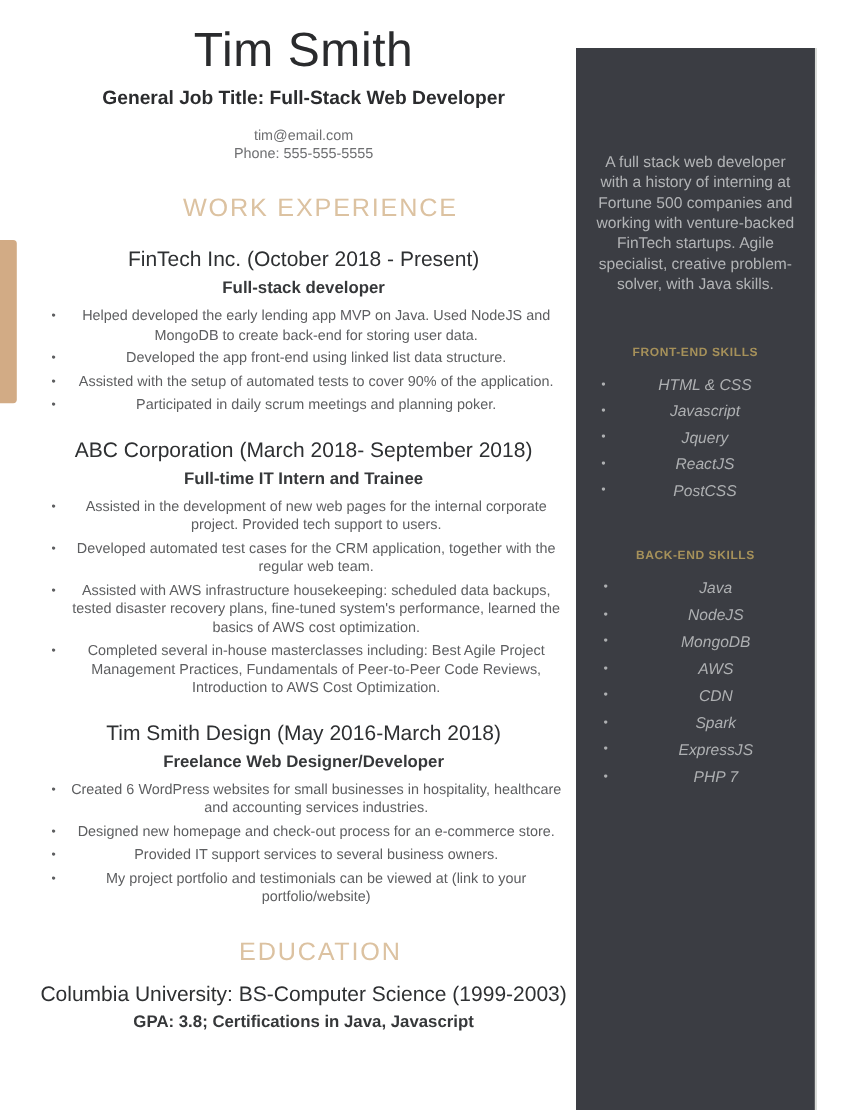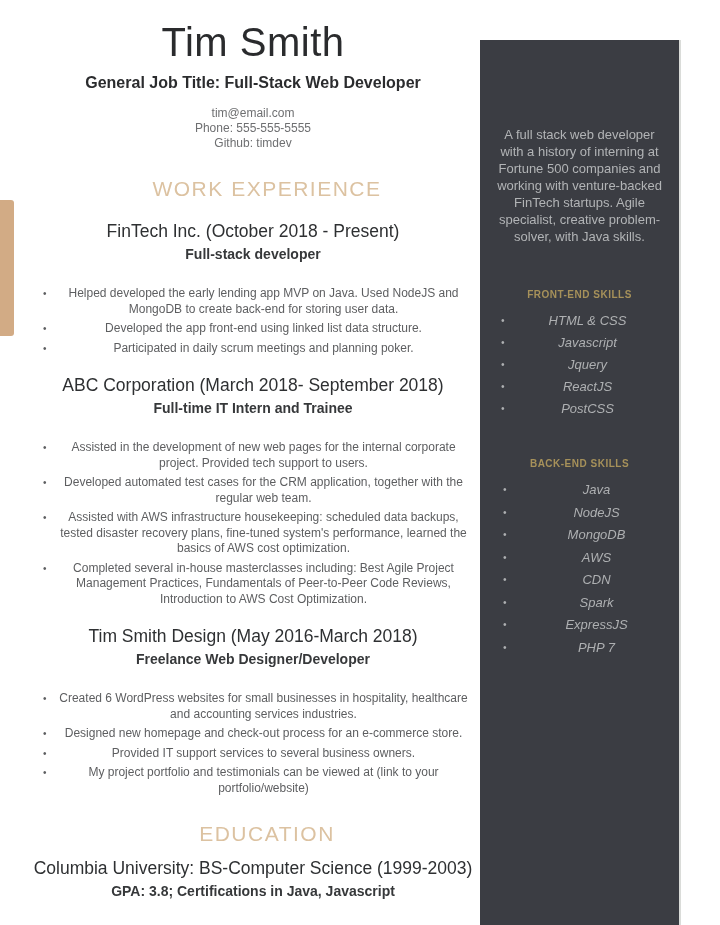--- a/index.html
+++ b/index.html
@@ -66,21 +66,21 @@
     color: #2e3032;
   }
   .job-role {
     margin-top: 3px;
     font-size: 14px;
     font-weight: 700;
     line-height: 18px;
     color: #36383a;
   }
   ul.bullets {
-    margin-top: 23px;
+    margin-top: 8px;
     list-style: none;
     padding-left: 10px;
   }
   ul.bullets li {
     position: relative;
     padding-left: 11px;
     font-size: 12px;
     line-height: 15.5px;
     color: #5d5e60;
     margin-bottom: 4px;
@@ -150,31 +150,31 @@
   <div class="accent-bar"></div>
 
   <div class="main">
 
     <h1 class="person-name">Tim Smith</h1>
     <div class="general-title">General Job Title: Full-Stack Web Developer</div>
 
     <div class="contact">
       <div>tim@email.com</div>
       <div>Phone: 555-555-5555</div>
-      <div>Github: timdev</div>
     </div>
 
     <h2 class="section">WORK EXPERIENCE</h2>
 
     <div class="job">
       <div class="job-head">FinTech Inc. (October 2018 - Present)</div>
       <div class="job-role">Full-stack developer</div>
       <ul class="bullets">
         <li>Helped developed the early lending app MVP on Java. Used NodeJS and MongoDB to create back-end for storing user data.</li>
         <li>Developed the app front-end using linked list data structure.</li>
+        <li>Assisted with the setup of automated tests to cover 90% of the application.</li>
         <li>Participated in daily scrum meetings and planning poker.</li>
       </ul>
     </div>
 
     <div class="job">
       <div class="job-head">ABC Corporation (March 2018- September 2018)</div>
       <div class="job-role">Full-time IT Intern and Trainee</div>
       <ul class="bullets">
         <li>Assisted in the development of new web pages for the internal corporate project. Provided tech support to users.</li>
         <li>Developed automated test cases for the CRM application, together with the regular web team.</li>

